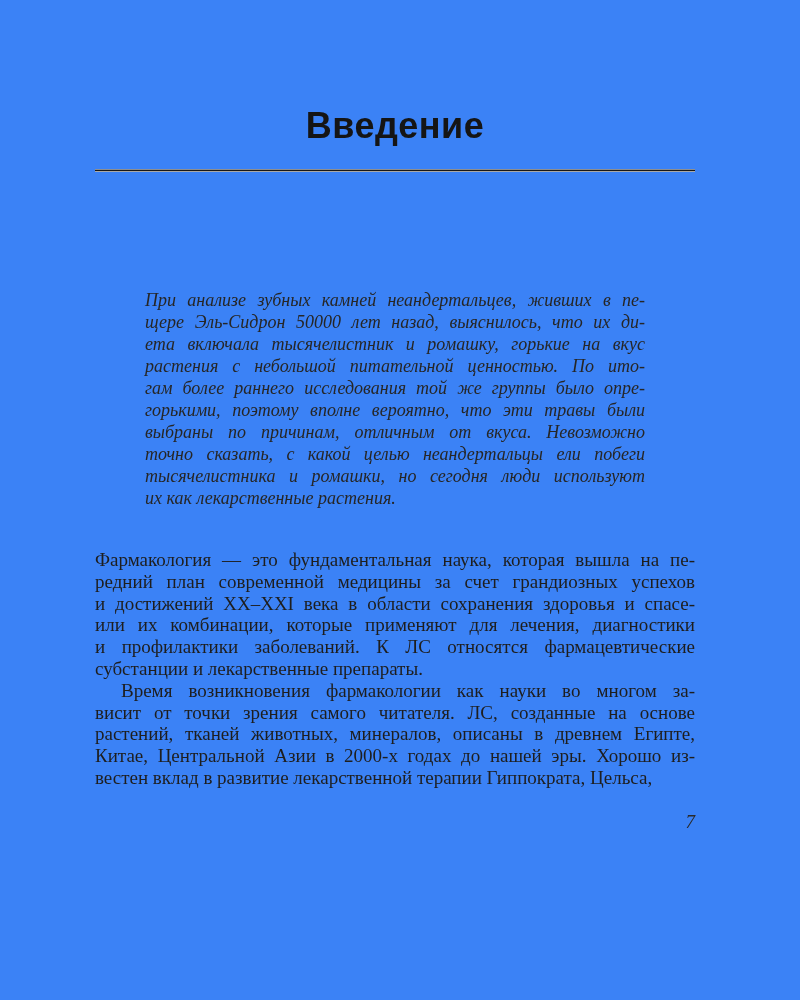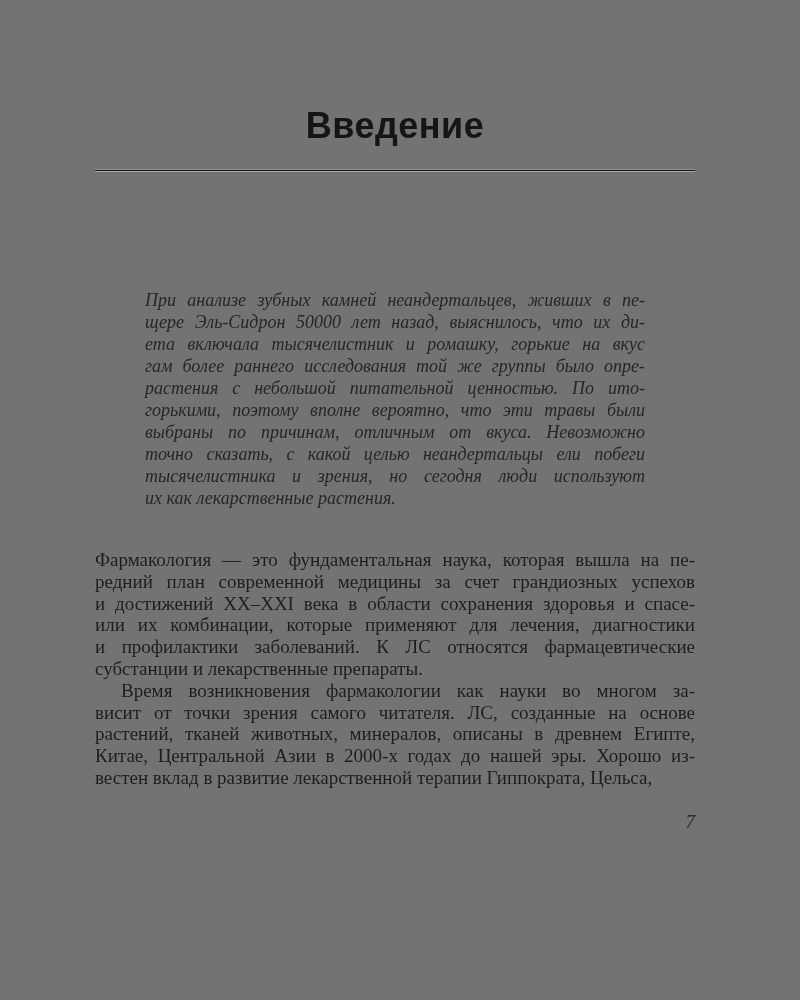--- a/index.html
+++ b/index.html
@@ -1,21 +1,21 @@
 <!DOCTYPE html>
 <html><head>
 <meta charset="utf-8">
 <style>
   * { margin: 0; padding: 0; box-sizing: border-box; }
   html, body { background: #ffffff; }
   .page {
     position: relative;
     width: 800px;
     height: 1000px;
-    background: #737373;
+    background: #3b82f6;
     overflow: hidden;
     font-family: "Liberation Serif", "DejaVu Serif", serif;
     color: #212121;
   }
   .textblock {
     width: 600px;
     margin-left: 95px;
     padding-top: 106px;
   }
   .chapter-title {
@@ -71,26 +71,26 @@
   <div class="textblock">
 
     <div class="chapter-title">Введение</div>
 
     <div class="title-rule"></div>
 
     <div class="epigraph">
         <div class="tline">При анализе зубных камней неандертальцев, живших в пе-</div>
         <div class="tline">щере Эль-Сидрон 50000 лет назад, выяснилось, что их ди-</div>
         <div class="tline">ета включала тысячелистник и ромашку, горькие на вкус</div>
+        <div class="tline">растения с небольшой питательной ценностью. По ито-</div>
         <div class="tline">гам более раннего исследования той же группы было опре-</div>
-        <div class="tline">растения с небольшой питательной ценностью. По ито-</div>
         <div class="tline">горькими, поэтому вполне вероятно, что эти травы были</div>
         <div class="tline">выбраны по причинам, отличным от вкуса. Невозможно</div>
         <div class="tline">точно сказать, с какой целью неандертальцы ели побеги</div>
-        <div class="tline">тысячелистника и зрения, но сегодня люди используют</div>
+        <div class="tline">тысячелистника и ромашки, но сегодня люди используют</div>
         <div class="tline last">их как лекарственные растения.</div>
       </div>
 
     <div class="bodytext">
       <div>
           <div class="tline">Фармакология — это фундаментальная наука, которая вышла на пе-</div>
           <div class="tline">редний план современной медицины за счет грандиозных успехов</div>
           <div class="tline">и достижений XX–XXI века в области сохранения здоровья и спасе-</div>
           <div class="tline">или их комбинации, которые применяют для лечения, диагностики</div>
           <div class="tline">и профилактики заболеваний. К ЛС относятся фармацевтические</div>

